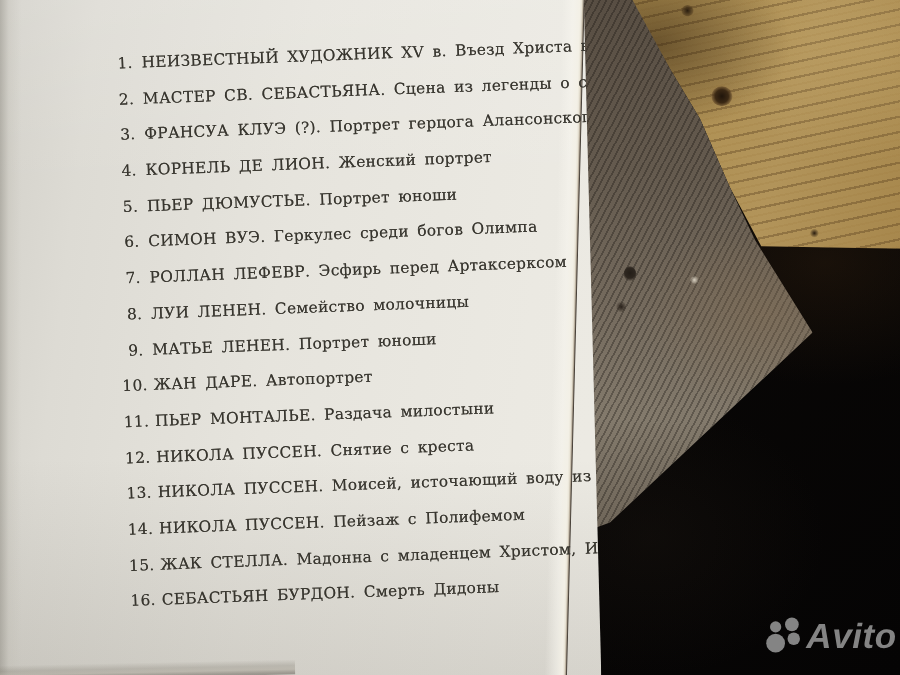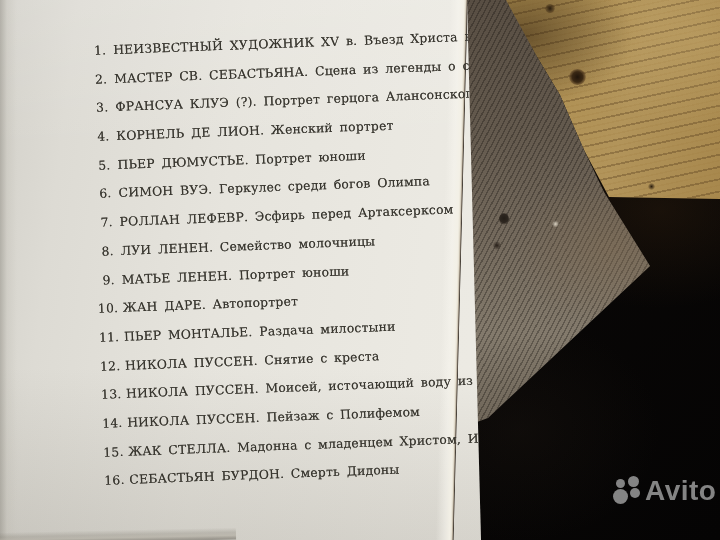--- a/index.html
+++ b/index.html
@@ -92,22 +92,23 @@
     font-size: 12.3px;
     letter-spacing: 0.25px;
     word-spacing: 2.6px;
     text-shadow: 0 0 0.5px rgba(56,54,47,0.75);
   }
   .row { display: flex; height: 28.7px; align-items: baseline; white-space: nowrap; }
   .row .num { width: 18px; text-align: right; flex: none; }
   .row .txt { margin-left: 7px; }
   
   .watermark {
-    position: absolute; left: 609px; top: 472px; width: 108px; height: 38px;
+    position: absolute; left: 609px; top: 490px; width: 108px; height: 38px;
     opacity: 0.92;
+    font-style: italic;
   }
   .wm-mark { position: absolute; left: 0; top: 2px; width: 34px; height: 32px; }
   .wm-mark .c { position: absolute; border-radius: 50%; background: #8f8f8f; }
   .c-tl { left: 7px;  top: 5px;  width: 9px;  height: 9px; }
   .c-tr { left: 19px; top: 2px;  width: 11px; height: 11px; }
   .c-bl { left: 4px;  top: 15px; width: 15px; height: 15px; }
   .c-br { left: 21px; top: 14px; width: 10px; height: 10px; }
   .wm-text {
     position: absolute; left: 36px; top: 0px;
     font-family: "Liberation Sans", sans-serif;

